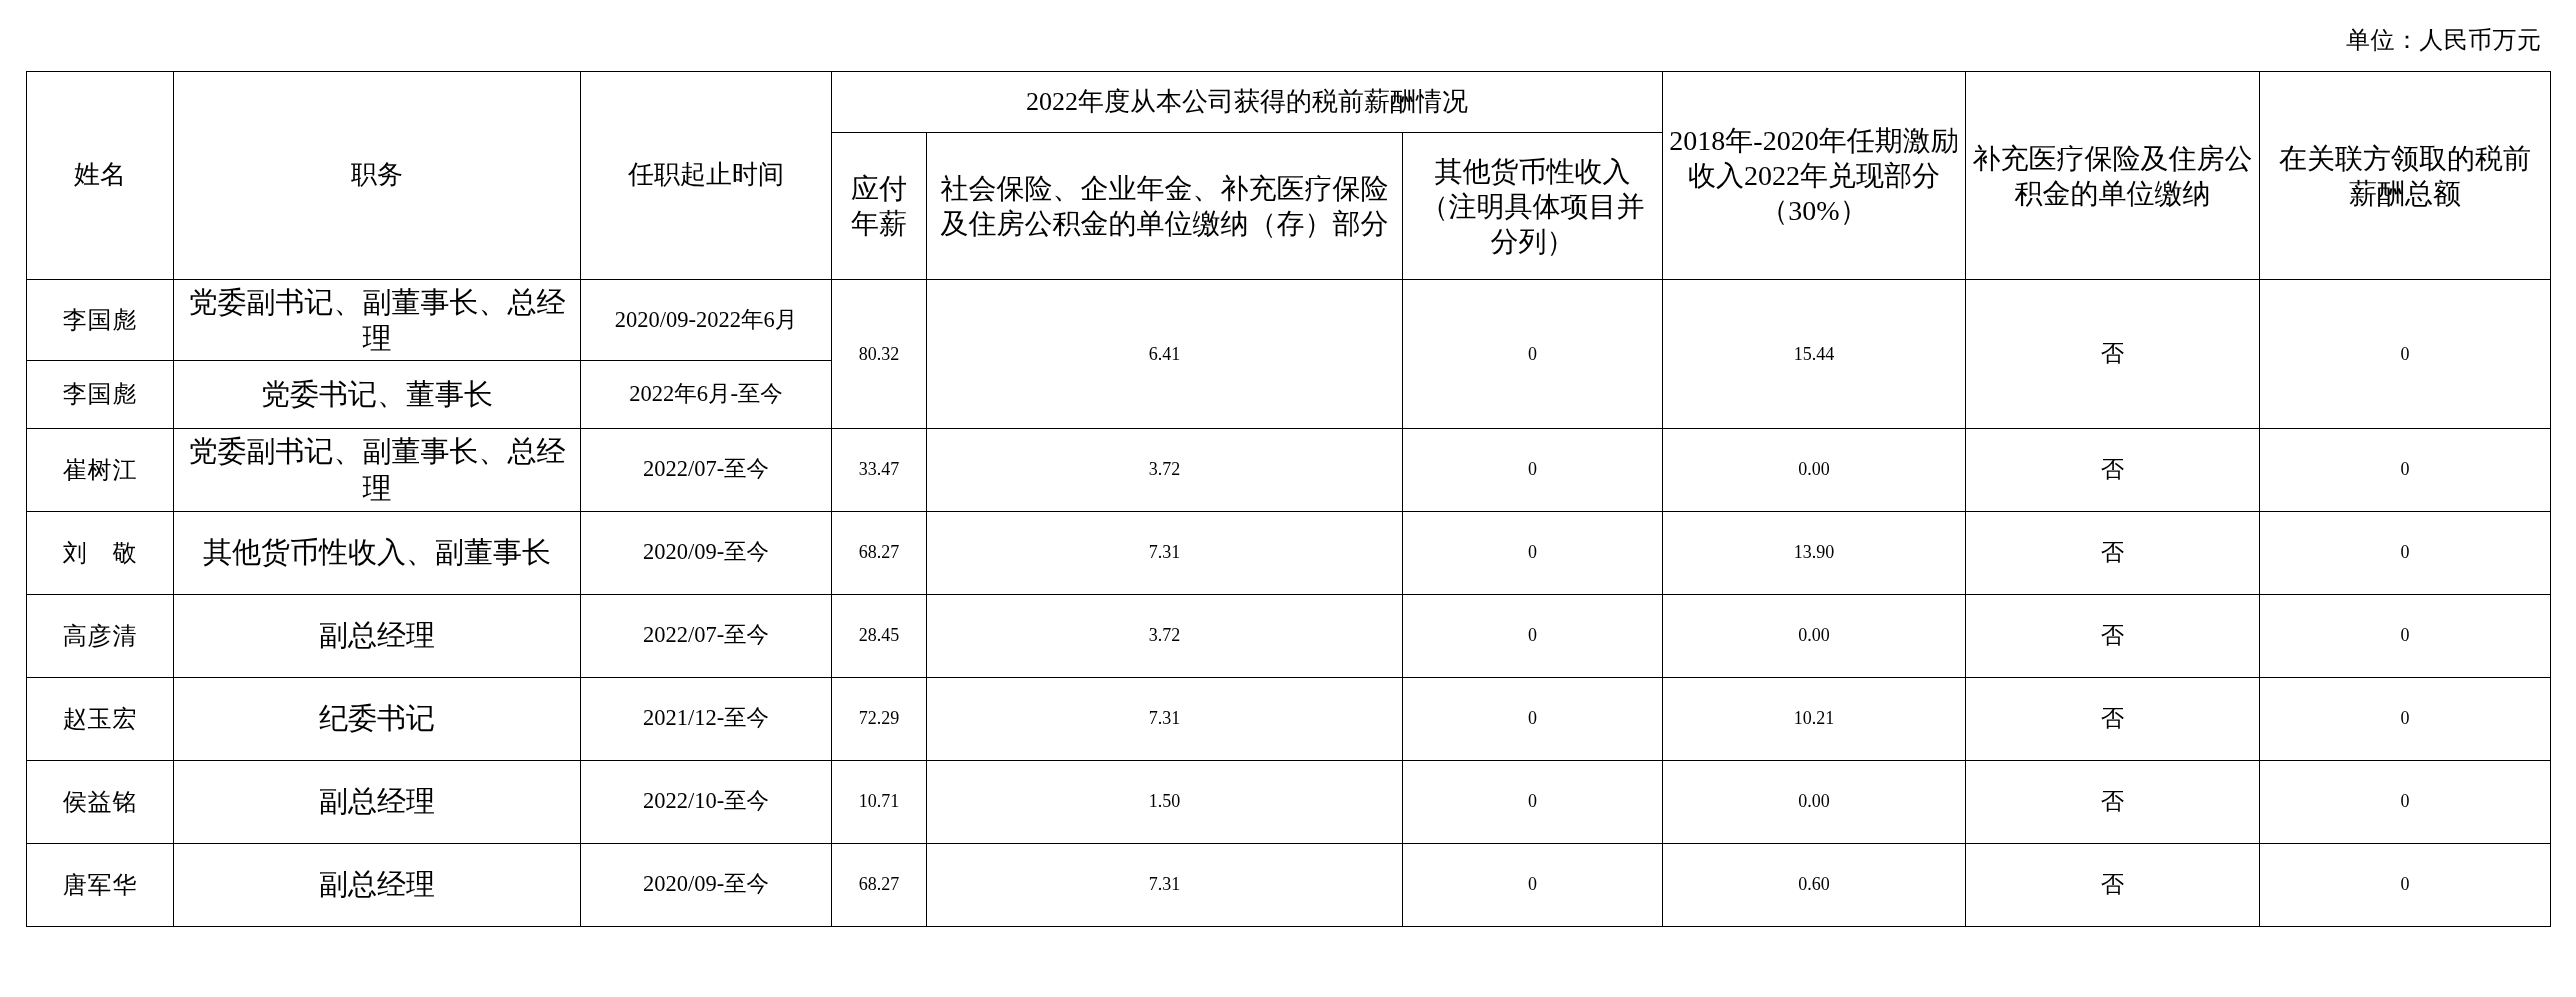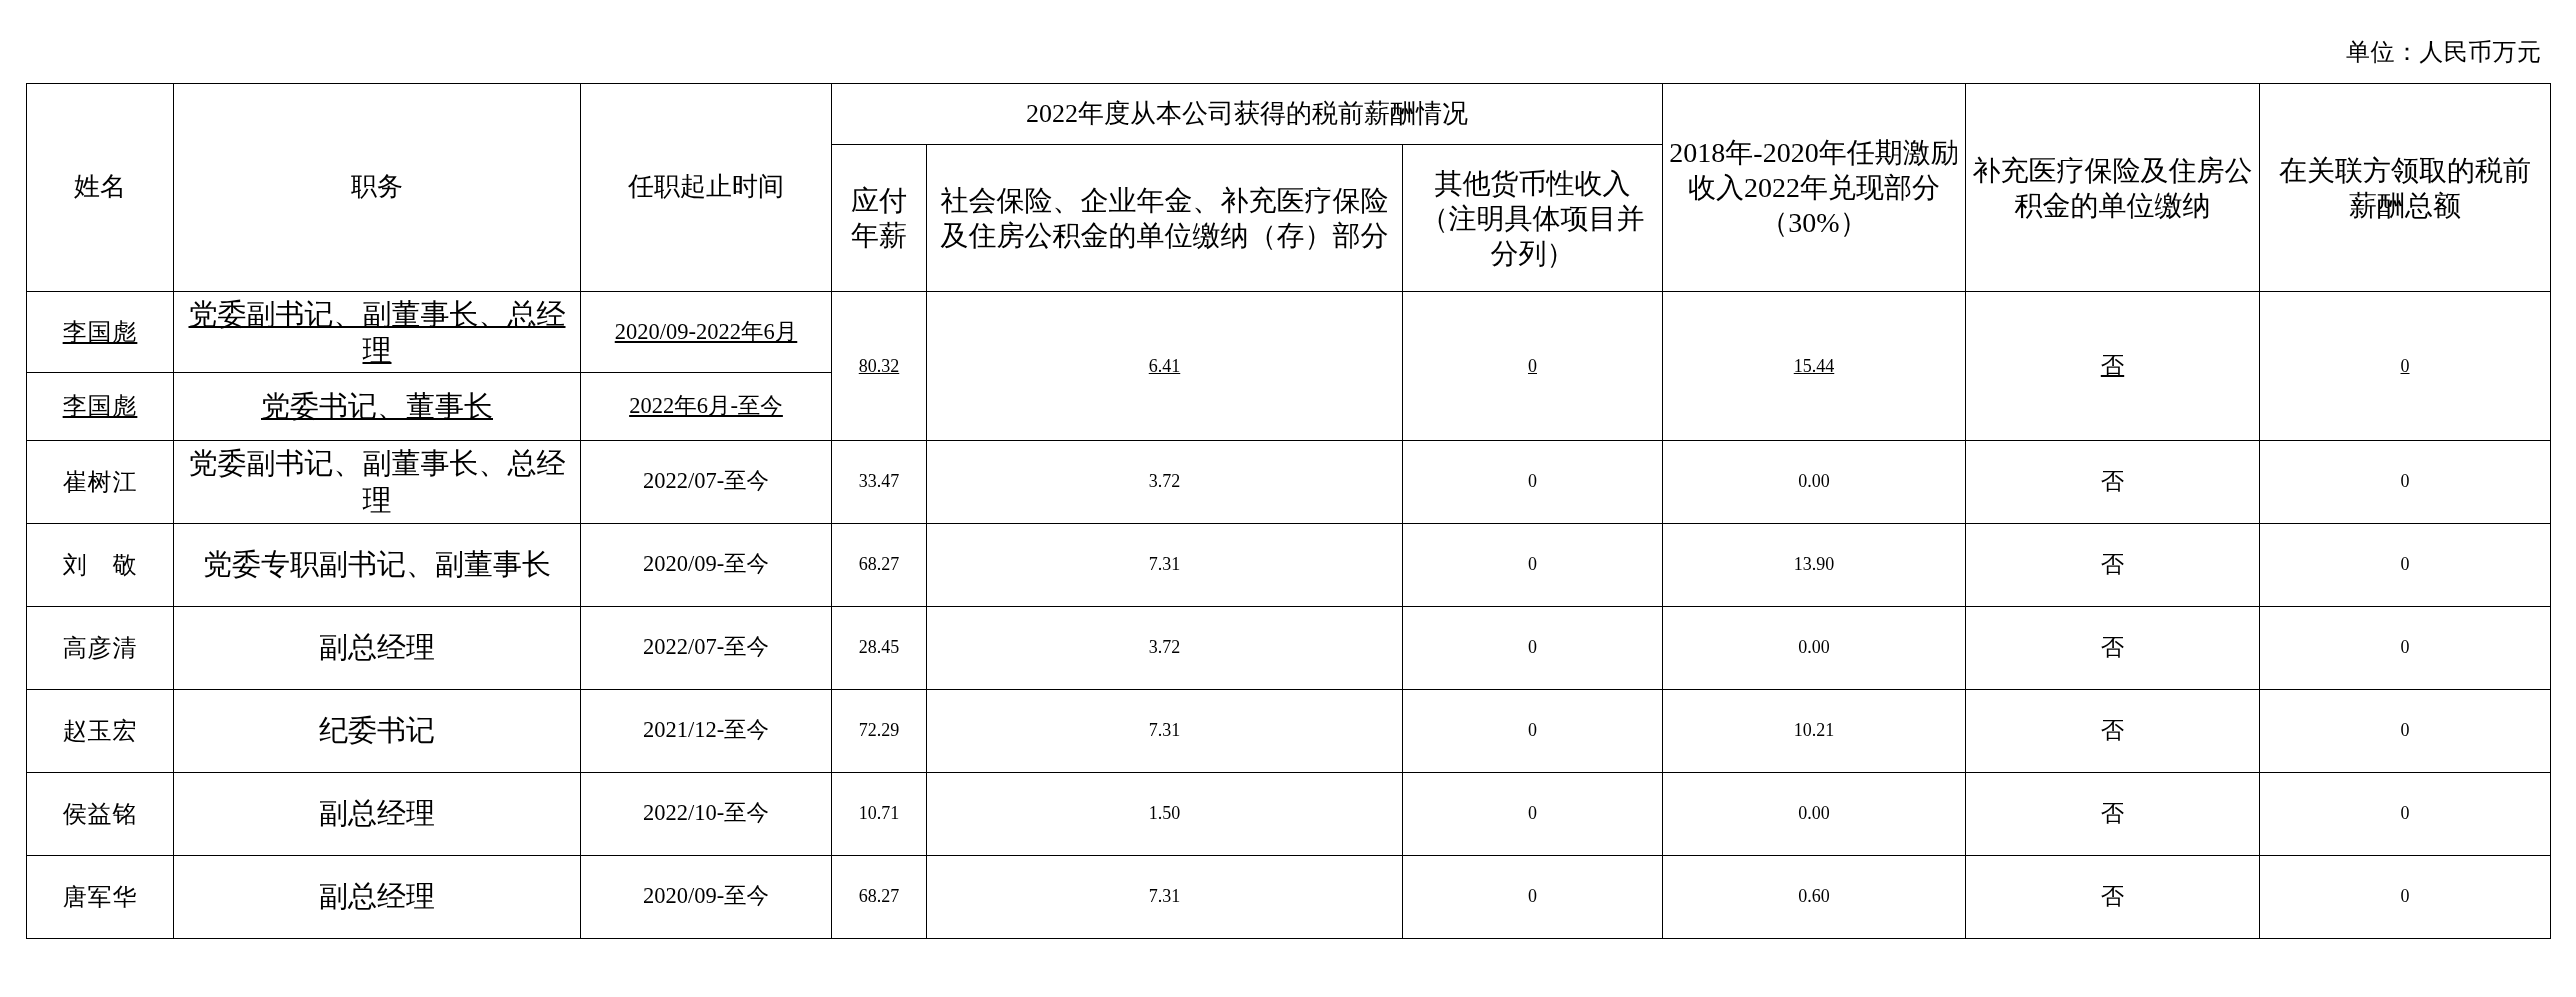--- a/index.html
+++ b/index.html
@@ -12,21 +12,21 @@
     height: 997px;
     font-family: "Liberation Serif", "DejaVu Serif", serif;
     color: #000000;
     overflow: hidden;
   }
   .page {
     position: relative;
     width: 2576px;
     height: 864px;
     box-sizing: border-box;
-    padding: 16px 26px;
+    padding: 4px 26px;
   }
   .unit-line {
     text-align: right;
     font-size: 24px;
     line-height: 1;
     padding: 24px 8.7px 19px 0;
     letter-spacing: 0.4px;
   }
   table.salary-table {
     border-collapse: collapse;
@@ -63,21 +63,20 @@
     letter-spacing: 0.9px;
   }
   .role-cell {
     font-size: 29px;
   }
   .date-cell {
     font-size: 22.5px;
   }
   .row-h {
     height: 68px;
-    text-decoration: underline;
   }
   .row-h-tall {
     height: 83px;
   }
   .hdr-row1 {
     height: 61px;
   }
   .hdr-row2 {
     height: 147px;
   }
@@ -150,21 +149,21 @@
         <td class="num">33.47</td>
         <td class="num">3.72</td>
         <td class="num">0</td>
         <td class="num">0.00</td>
         <td class="cell">否</td>
         <td class="num">0</td>
       </tr>
 
       <tr class="row-h-tall">
         <td class="name-cell">刘　敬</td>
-        <td class="role-cell">党委专职副书记、副董事长</td>
+        <td class="role-cell">其他货币性收入、副董事长</td>
         <td class="date-cell nowrap">2020/09-至今</td>
         <td class="num">68.27</td>
         <td class="num">7.31</td>
         <td class="num">0</td>
         <td class="num">13.90</td>
         <td class="cell">否</td>
         <td class="num">0</td>
       </tr>
 
       <tr class="row-h-tall">

